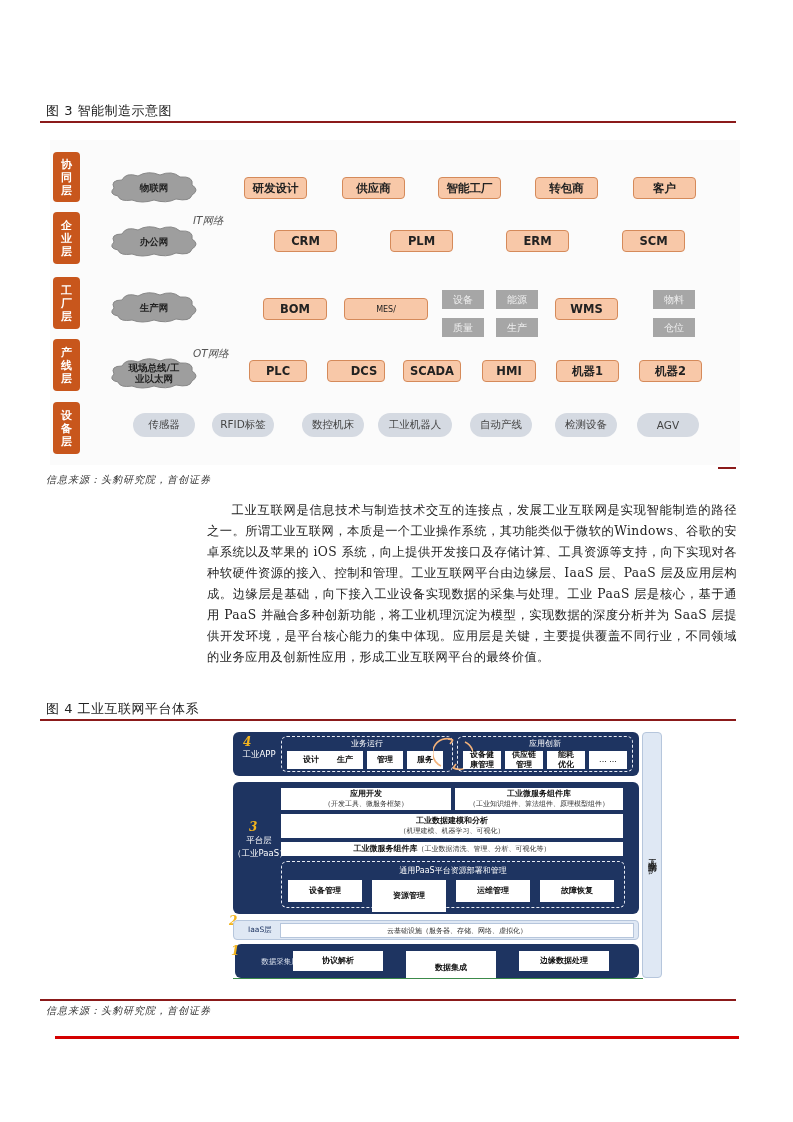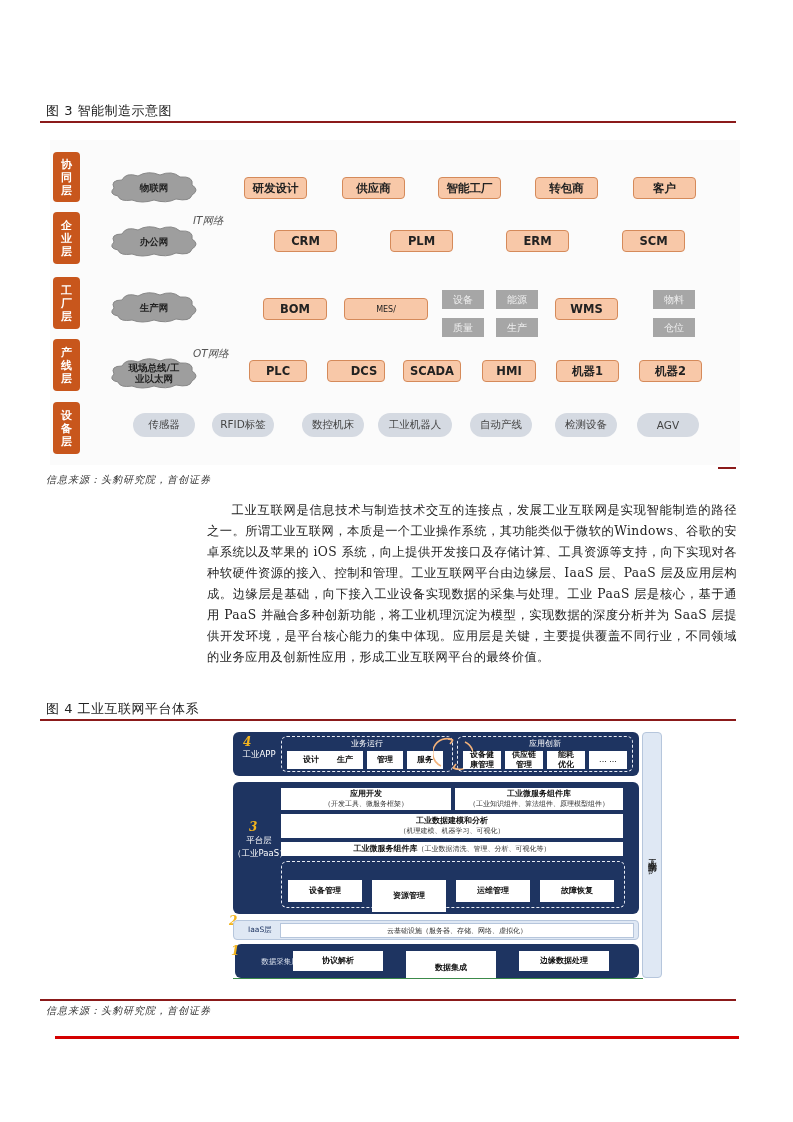--- a/index.html
+++ b/index.html
@@ -204,20 +204,21 @@
     </div>
     <div class="wbox" style="left:48px;top:32px;width:342px;height:24px;">
       <span>工业数据建模和分析</span>
       <span class="sub">（机理建模、机器学习、可视化）</span>
     </div>
     <div class="wbox" style="left:48px;top:60px;width:342px;height:14px;flex-direction:row;">
       <span>工业微服务组件库</span>
       <span class="inline-sub">（工业数据清洗、管理、分析、可视化等）</span>
     </div>
     <div class="dash" style="left:48px;top:79px;width:344px;height:47px;">
+      <div class="dash-title" style="top:3px;">通用PaaS平台资源部署和管理</div>
       <div class="wbox" style="left:6px;top:18px;width:74px;height:22px;">设备管理</div>
       <div class="wbox" style="left:90px;top:18px;width:74px;height:32px;">资源管理</div>
       <div class="wbox" style="left:174px;top:18px;width:74px;height:22px;">运维管理</div>
       <div class="wbox" style="left:258px;top:18px;width:74px;height:22px;">故障恢复</div>
     </div>
   </div>
 
   <div class="lvl-num" style="left:4px;top:186px;">2</div>
   <div class="iaas">
     <span class="lbl">IaaS层</span>

